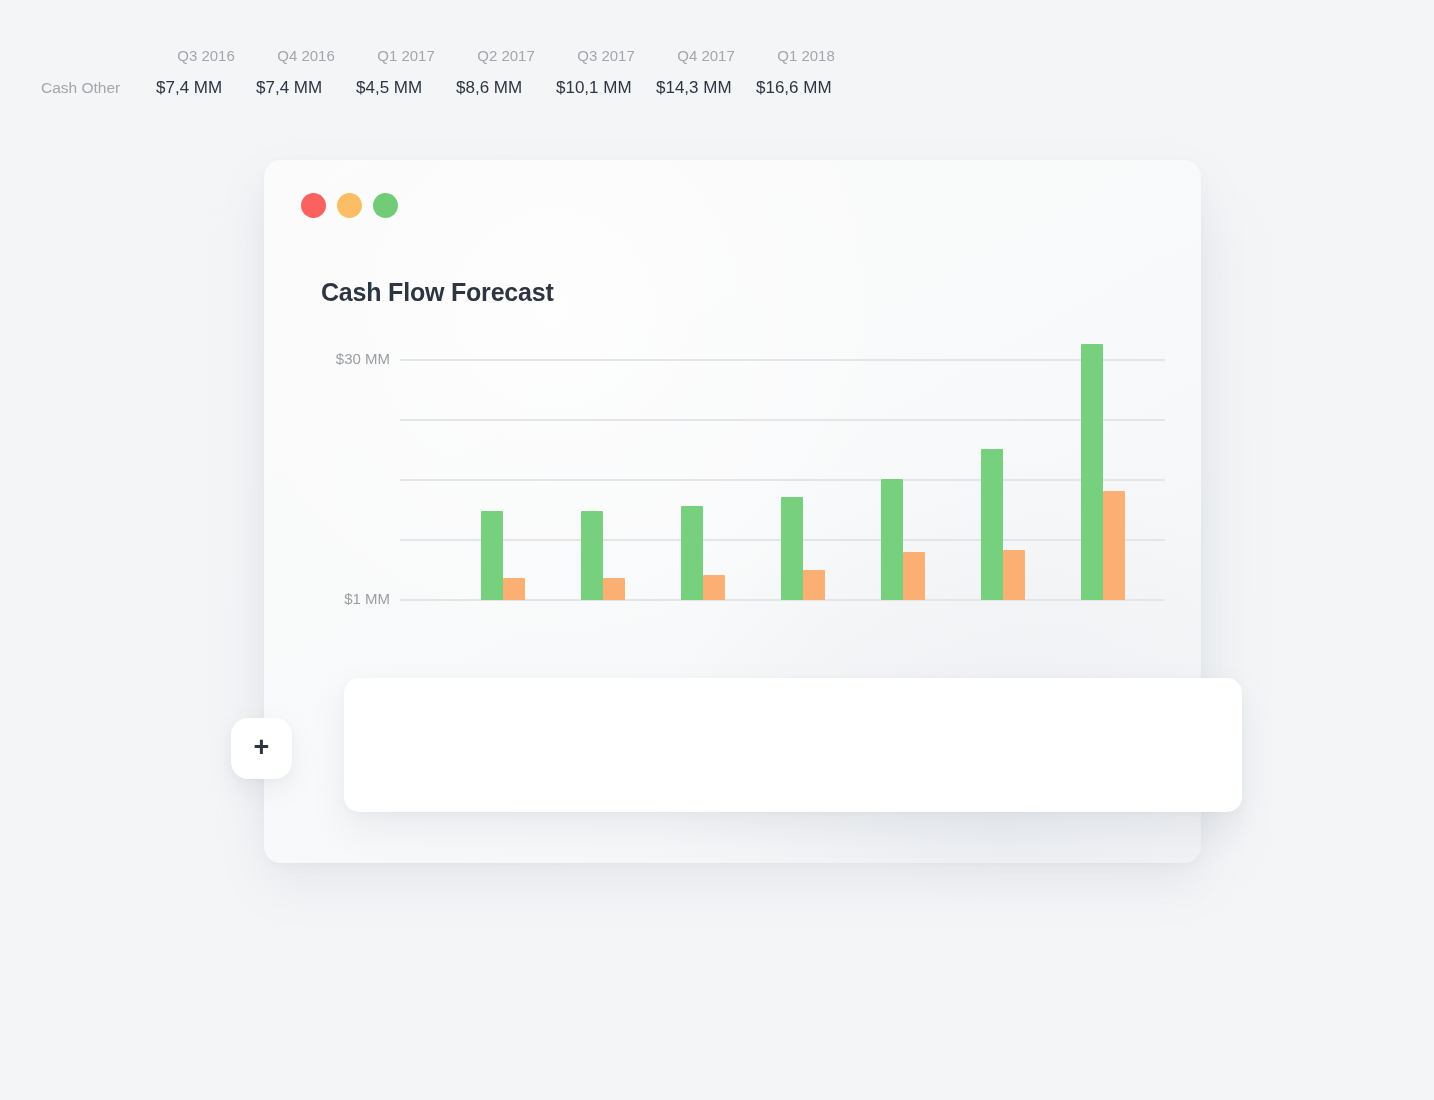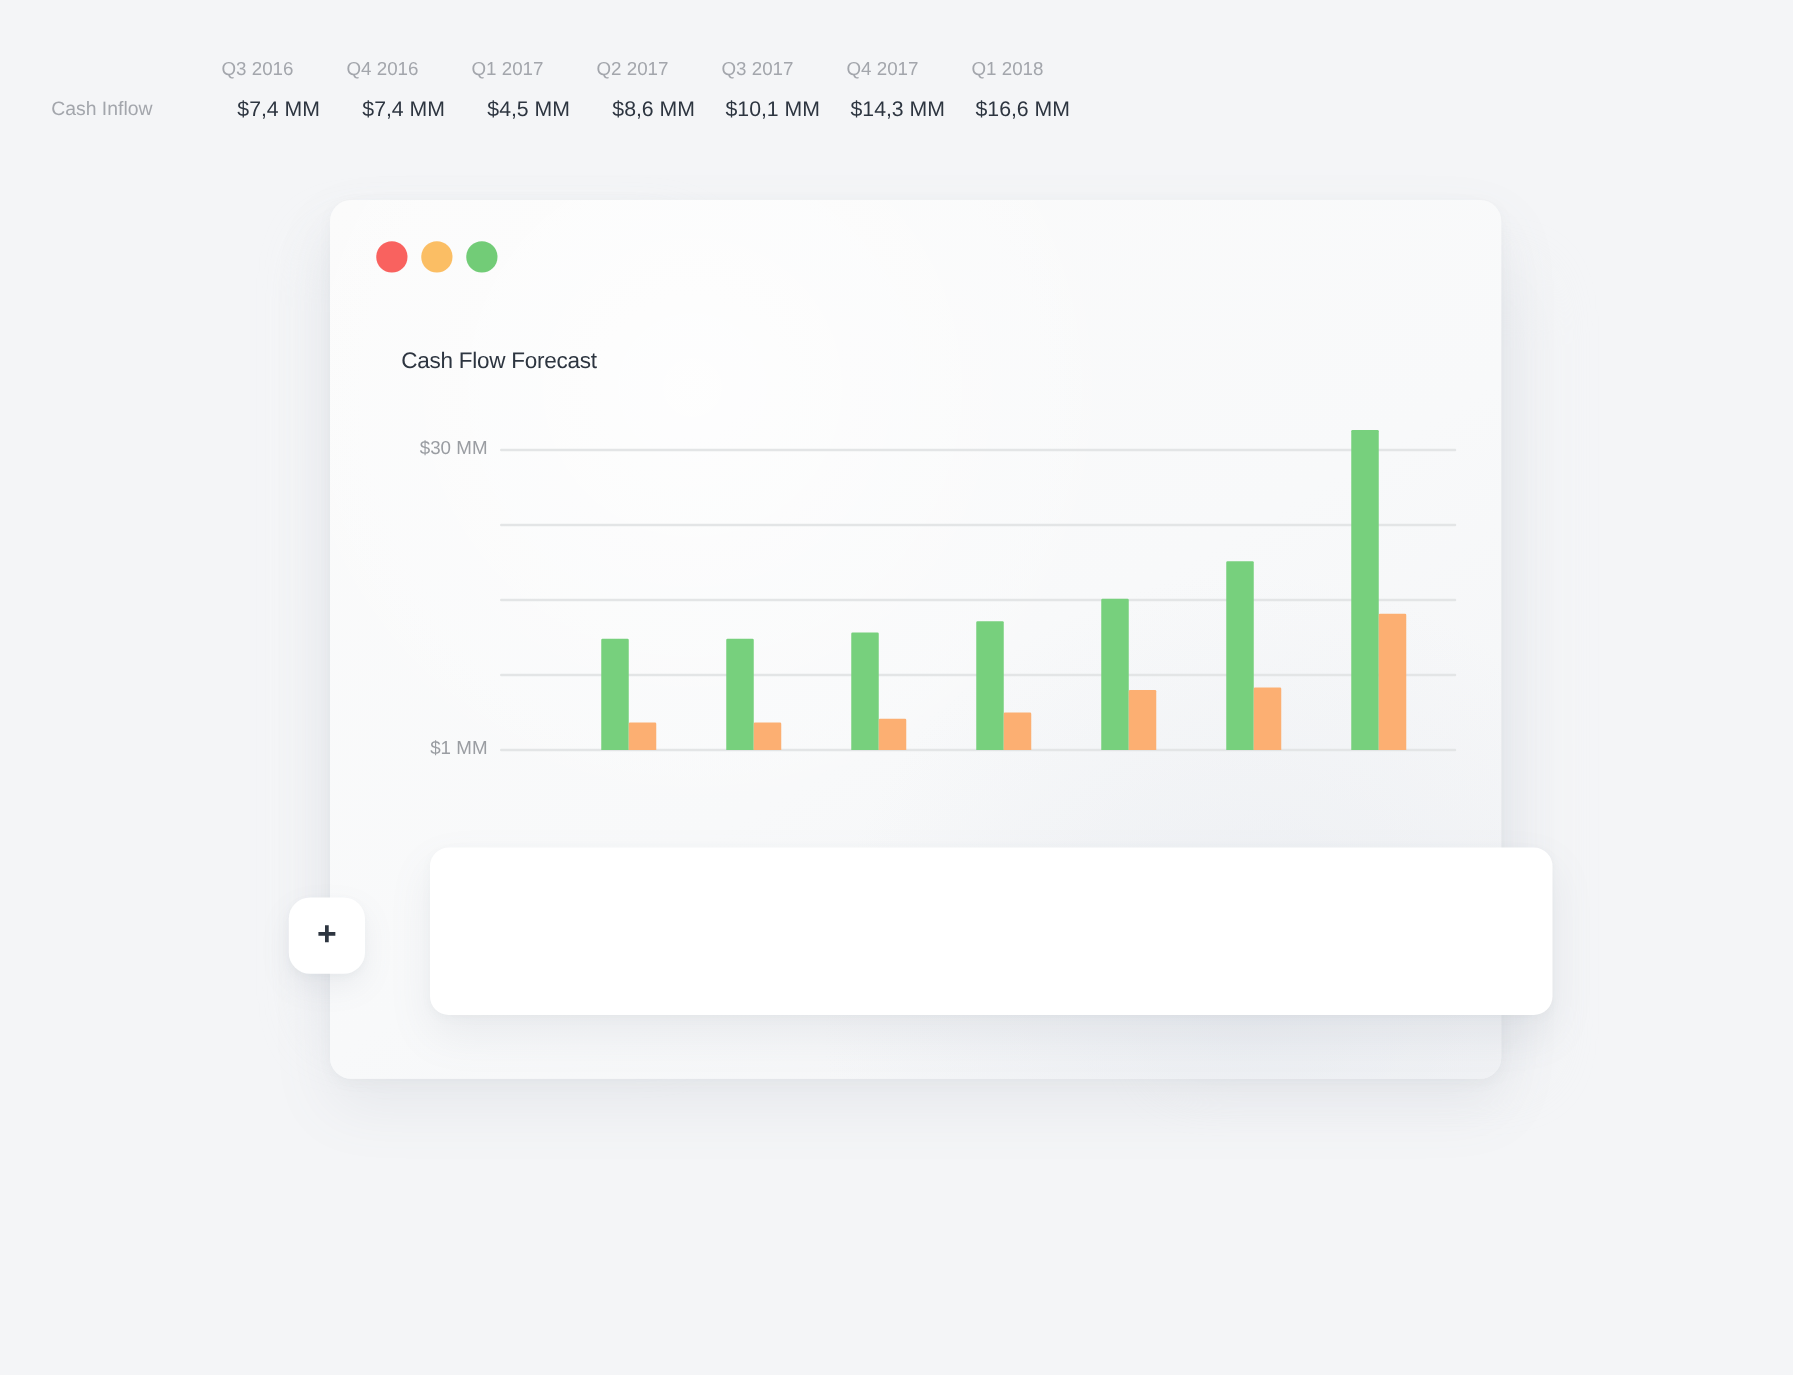--- a/index.html
+++ b/index.html
@@ -43,21 +43,21 @@
     background:radial-gradient(circle at 50% 50%, rgba(228,232,238,.55) 0%, rgba(228,232,238,0) 64%);
   }
 
   
   #traffic-lights { position:absolute; left:301px; top:193px; display:flex; gap:11px; }
   .dot-btn { width:25px; height:25px; border-radius:50%; display:block; }
 
   
   #chart-title {
     position:absolute; left:321px; top:278px;
-    font-size:18px; font-weight:normal; color:#2d3540;
+    font-size:25px; font-weight:bold; color:#2d3540;
     letter-spacing:-.2px; white-space:nowrap;
   }
 
   
   #chart { position:absolute; left:264px; top:160px; width:937px; height:703px; }
   .gridline {
     position:absolute; left:136px; width:765px; height:2px;
     background:#e3e5e6; border-radius:1px;
   }
   .ytick {
@@ -100,21 +100,21 @@
   .th {
     font-size:15px; color:#a3a6ac; text-align:center; white-space:nowrap;
     align-self:end; padding-bottom:8px;
   }
   .th-blank { }
   .row-label {
     font-size:15.5px; color:#a3a6ac; white-space:nowrap;
     padding-left:41px; align-self:start; padding-top:7px;
   }
   .td {
-    font-size:17px; color:#2d3540; text-align:right; white-space:nowrap;
+    font-size:17px; color:#2d3540; text-align:left; white-space:nowrap;
     align-self:start; padding-top:6px;
   }
 
   
   #add-button {
     position:absolute; left:231px; top:718px;
     width:61px; height:61px;
     background:#fff; border-radius:17px;
     box-shadow:0 10px 24px rgba(120,130,145,.10), 0 2px 6px rgba(120,130,145,.05);
     display:flex; align-items:center; justify-content:center;
@@ -183,21 +183,21 @@
   <div id="table-card"></div>
   <div id="table-grid">
       <div class="th th-blank"></div>
       <div class="th">Q3 2016</div>
       <div class="th">Q4 2016</div>
       <div class="th">Q1 2017</div>
       <div class="th">Q2 2017</div>
       <div class="th">Q3 2017</div>
       <div class="th">Q4 2017</div>
       <div class="th">Q1 2018</div>
-      <div class="row-label">Cash Inflow</div>
+      <div class="row-label">Cash Other</div>
       <div class="td">$7,4 MM</div>
       <div class="td">$7,4 MM</div>
       <div class="td">$4,5 MM</div>
       <div class="td">$8,6 MM</div>
       <div class="td">$10,1 MM</div>
       <div class="td">$14,3 MM</div>
       <div class="td">$16,6 MM</div>
     </div>
 
   <div id="add-button">

